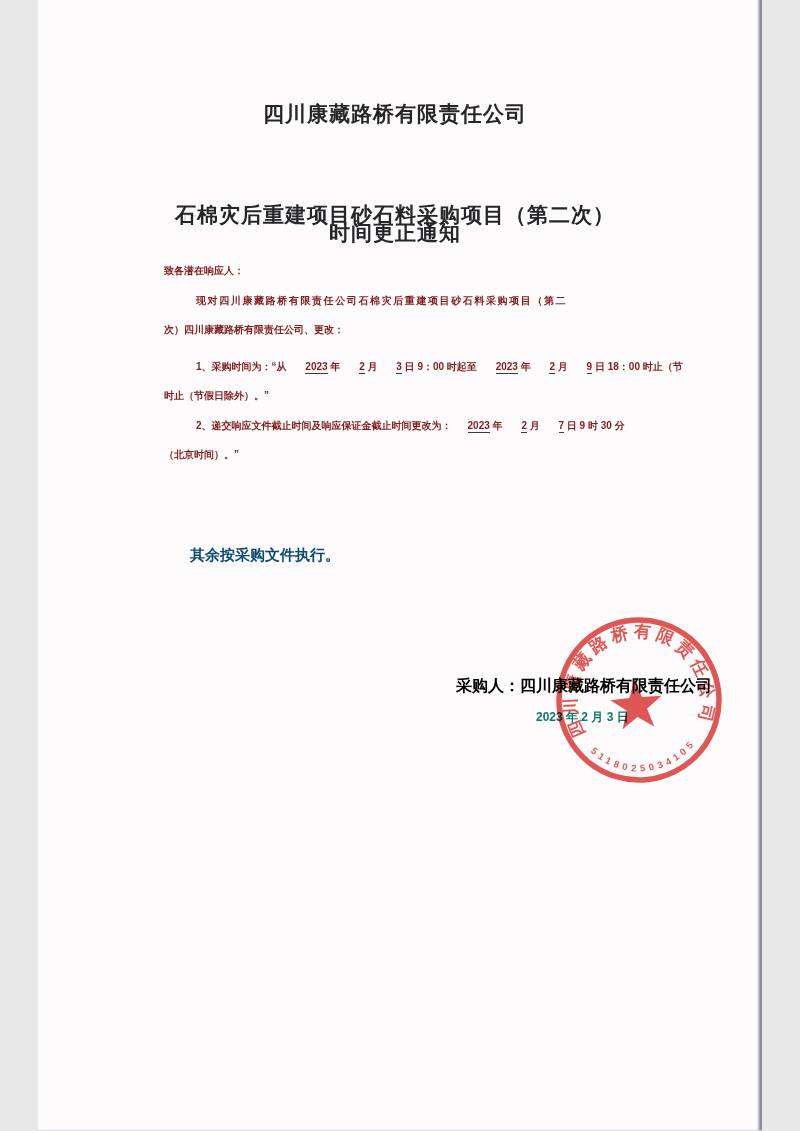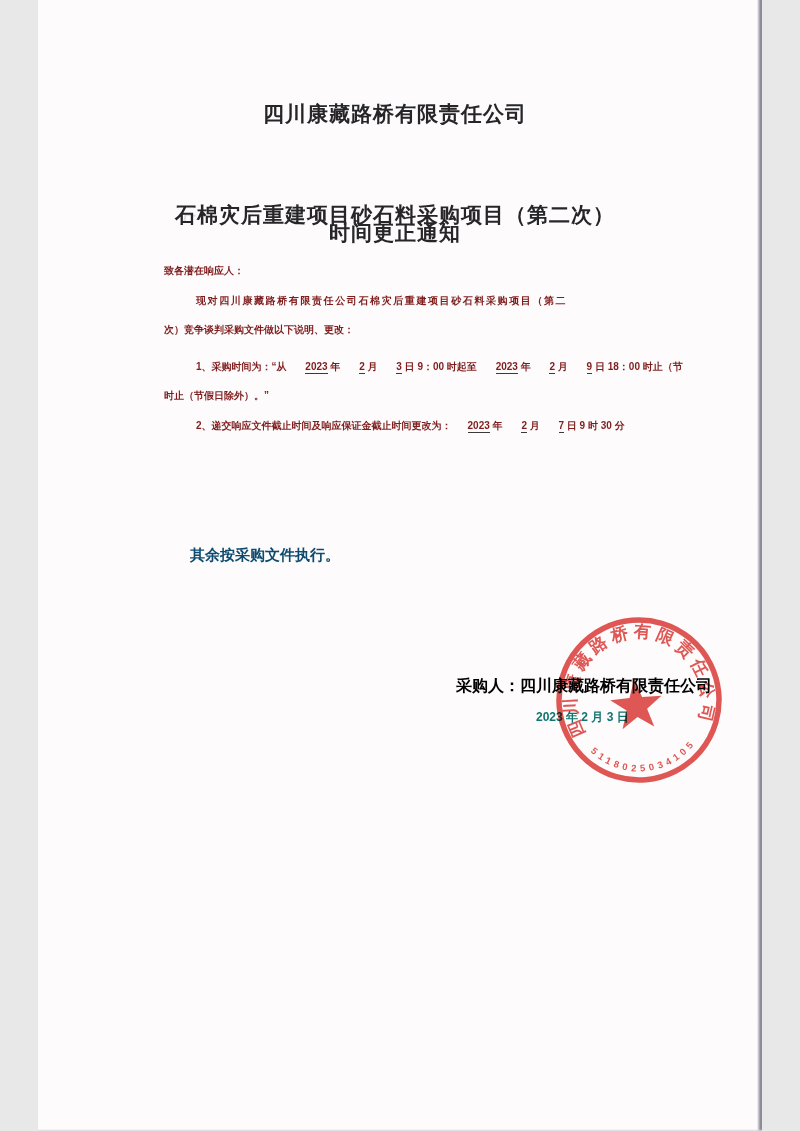--- a/index.html
+++ b/index.html
@@ -83,24 +83,25 @@
   <div class="scan-edge-bottom"></div>
   <div class="scan-artifact"></div>
 
   <h1 class="title t1">四川康藏路桥有限责任公司</h1>
   <h1 class="title t2">石棉灾后重建项目砂石料采购项目（第二次）</h1>
   <h1 class="title t3">时间更正通知</h1>
 
   <div class="body" id="body-lines">
       <div class="line"><span>致各潜在响应人：</span></div>
       <div class="line indent stretch"><span>现对四川康藏路桥有限责任公司石棉灾后重建项目砂石料采购项目（第二</span></div>
-      <div class="line"><span>次）竞争谈判采购文件做以下说明、更改：</span></div>
+      <div class="line"><span>次）四川康藏路桥有限责任公司、更改：</span></div>
       <div class="line indent gap"><span>1、采购时间为：“从 </span><span class="u">2023</span><span> 年 </span><span class="u">2</span><span> 月 </span><span class="u">3</span><span> 日 9：00 时起至 </span><span class="u">2023</span><span> 年 </span><span class="u">2</span><span> 月 </span><span class="u">9</span><span> 日 18：00 时止（节</span></div>
       <div class="line"><span>时止（节假日除外）。”</span></div>
       <div class="line indent"><span>2、递交响应文件截止时间及响应保证金截止时间更改为：</span><span class="u">2023</span><span> 年 </span><span class="u">2</span><span> 月 </span><span class="u">7</span><span> 日 9 时 30 分</span></div>
+      <div class="line"><span>（北京时间）。”</span></div>
     </div>
 
   <div class="closing">其余按采购文件执行。</div>
 
   <div class="sig-buyer">采购人：四川康藏路桥有限责任公司</div>
   <div class="sig-date">2023 年 2 月 3 日</div>
 
   <div class="stamp">
     <svg viewBox="-90 -90 180 180" width="180" height="180" style="--ink: #dc3f3b;">
       <circle class="ring" cx="0" cy="0" r="80"></circle>

